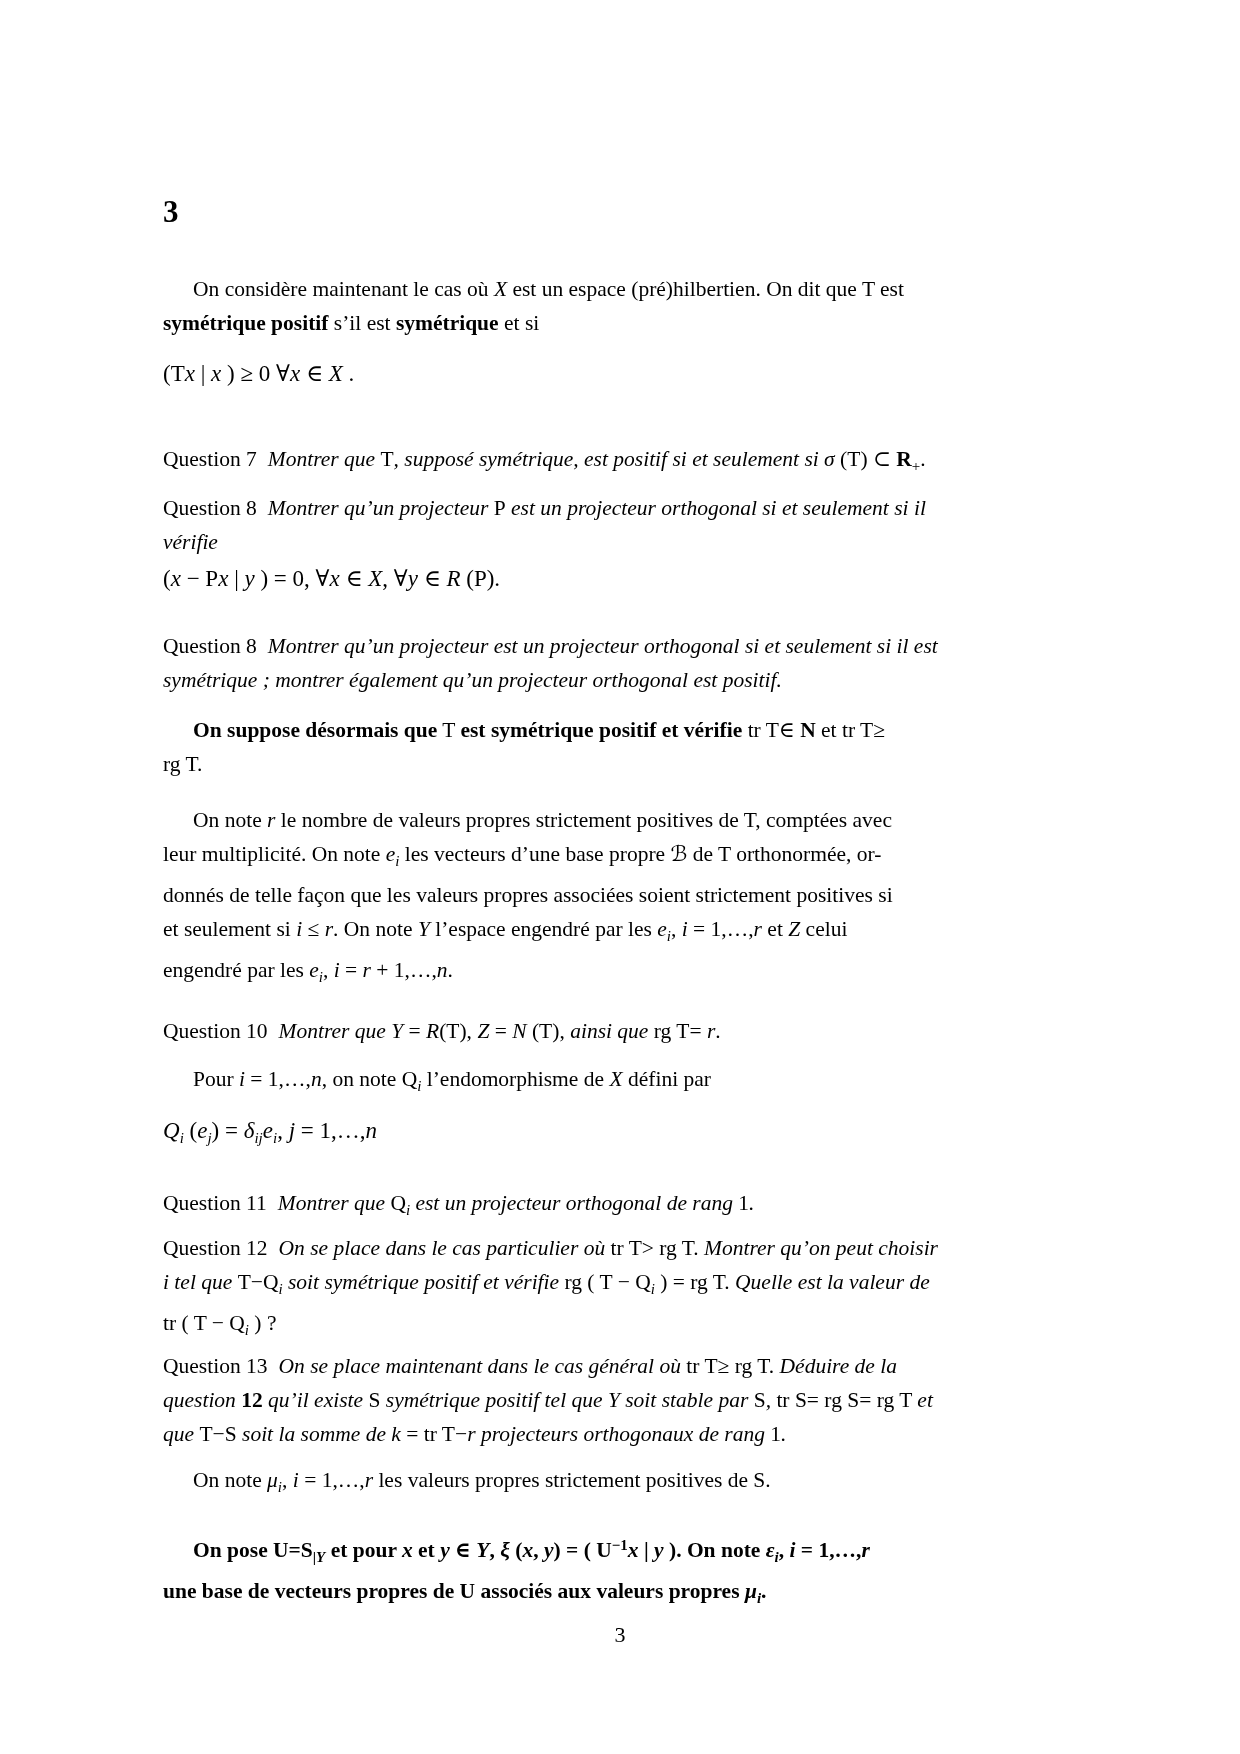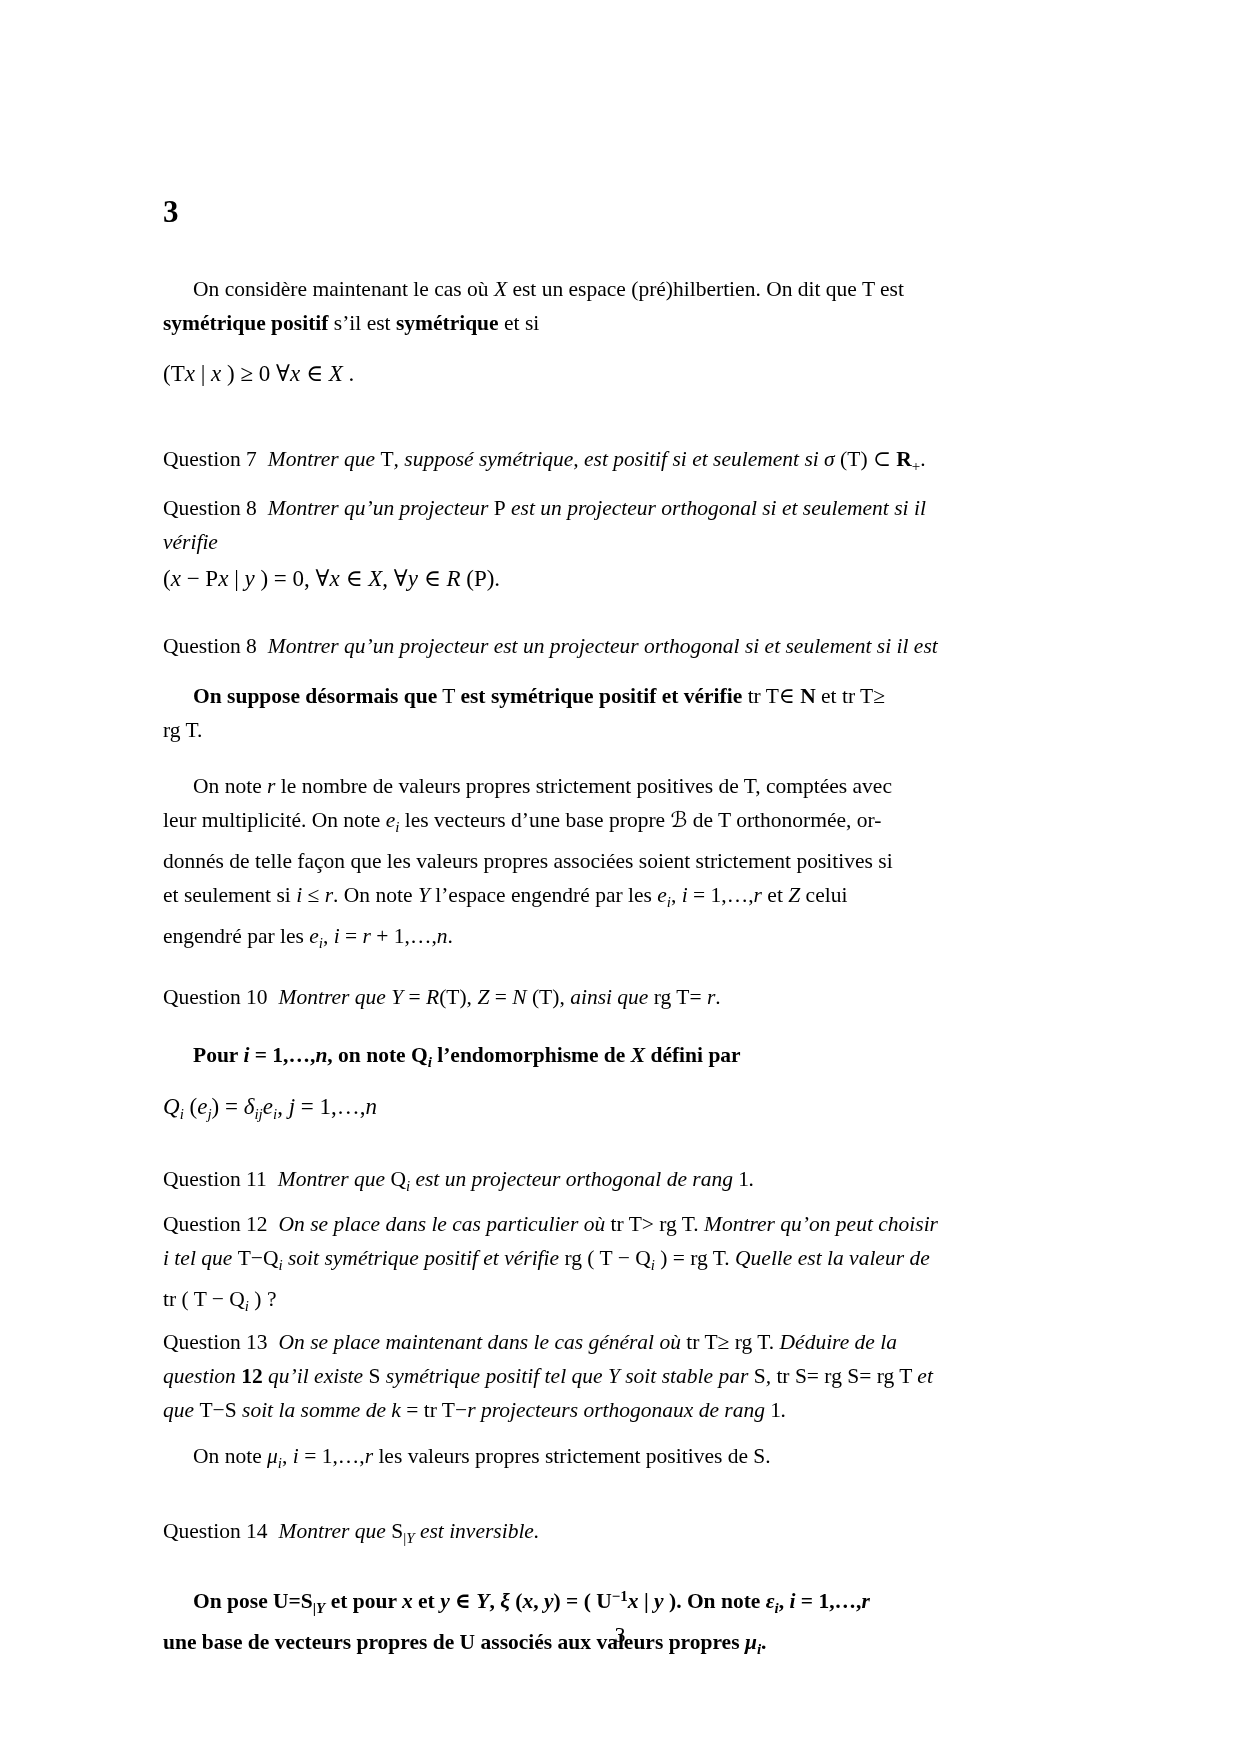--- a/index.html
+++ b/index.html
@@ -35,21 +35,21 @@
   .sup{font-size:15px;vertical-align:7px;}
   .scriptB{font-style:italic;font-family:"DejaVu Serif","DejaVu Sans",serif;}
 
   
   [data-name="equation-positivity"]{margin:14px 0 48px 0;}
   [data-name="question-8"]{margin-top:8px;}
   [data-name="equation-projection"]{margin:0 0 30px 0;}
   [data-name="paragraph-assumption"]{margin-top:16px;}
   [data-name="paragraph-eigenbasis"]{margin-top:22px;}
   [data-name="question-10"]{margin-top:20px;}
-  [data-name="paragraph-endomorphism"]{margin-top:24px;font-weight:bold;}
+  [data-name="paragraph-endomorphism"]{margin-top:14px;}
   [data-name="equation-kronecker"]{margin:8px 0 28px 0;}
   [data-name="question-12"]{margin-top:4px;}
   [data-name="question-13"]{margin-top:2px;}
   [data-name="paragraph-mu"]{margin-top:12px;}
   [data-name="question-14"]{margin-top:34px;}
   [data-name="paragraph-base"]{margin-top:24px;font-weight:bold;}
 
   .page-number{
     position:absolute;
     top:1622px;left:0;
@@ -65,28 +65,27 @@
   <h1 class="title" data-name="section-title">
     <span data-name="section-number">3</span>
   </h1>
 
   <div data-name="document-body">
       <div class="block paragraph indent" data-name="intro-paragraph"><span data-name="text-segment">On considère maintenant le cas où </span><span class="i" data-name="text-segment">X</span><span data-name="text-segment"> est un espace (pré)hilbertien. On dit que T est</span><br><span class="b" data-name="text-segment">symétrique positif</span><span data-name="text-segment"> s’il est </span><span class="b" data-name="text-segment">symétrique</span><span data-name="text-segment"> et si</span></div>
       <div class="block equation" data-name="equation-positivity"><span data-name="text-segment">(T</span><span class="i" data-name="text-segment">x</span><span data-name="text-segment"> | </span><span class="i" data-name="text-segment">x</span><span data-name="text-segment"> ) ≥ 0 ∀</span><span class="i" data-name="text-segment">x</span><span data-name="text-segment"> ∈ </span><span class="i" data-name="text-segment">X</span><span data-name="text-segment"> .</span></div>
       <div class="block question" data-name="question-7"><span class="qlabel" data-name="question-label">Question 7</span><span class="i" data-name="text-segment">Montrer que </span><span data-name="text-segment">T</span><span class="i" data-name="text-segment">, supposé symétrique, est positif si et seulement si </span><span class="i" data-name="text-segment">σ</span><span data-name="text-segment"> (T) ⊂ </span><span class="b" data-name="text-segment">R</span><span class="sub" data-name="text-segment">+</span><span data-name="text-segment">.</span></div>
       <div class="block question" data-name="question-8"><span class="qlabel" data-name="question-label">Question 8</span><span class="i" data-name="text-segment">Montrer qu’un projecteur </span><span data-name="text-segment">P</span><span class="i" data-name="text-segment"> est un projecteur orthogonal si et seulement si il</span><br><span class="i" data-name="text-segment">vérifie</span></div>
       <div class="block equation" data-name="equation-projection"><span data-name="text-segment">(</span><span class="i" data-name="text-segment">x</span><span data-name="text-segment"> − P</span><span class="i" data-name="text-segment">x</span><span data-name="text-segment"> | </span><span class="i" data-name="text-segment">y</span><span data-name="text-segment"> ) = 0, ∀</span><span class="i" data-name="text-segment">x</span><span data-name="text-segment"> ∈ </span><span class="i" data-name="text-segment">X</span><span data-name="text-segment">, ∀</span><span class="i" data-name="text-segment">y</span><span data-name="text-segment"> ∈ </span><span class="i" data-name="text-segment">R</span><span data-name="text-segment"> (P).</span></div>
-      <div class="block question" data-name="question-9"><span class="qlabel" data-name="question-label">Question 8</span><span class="i" data-name="text-segment">Montrer qu’un projecteur est un projecteur orthogonal si et seulement si il est</span><br></div>
+      <div class="block question" data-name="question-9"><span class="qlabel" data-name="question-label">Question 8</span><span class="i" data-name="text-segment">Montrer qu’un projecteur est un projecteur orthogonal si et seulement si il est</span><br><span class="i" data-name="text-segment">symétrique ; montrer également qu’un projecteur orthogonal est positif.</span></div>
       <div class="block paragraph indent" data-name="paragraph-assumption"><span class="b" data-name="text-segment">On suppose désormais que</span><span data-name="text-segment"> T </span><span class="b" data-name="text-segment">est symétrique positif et vérifie</span><span data-name="text-segment"> tr T∈ </span><span class="b" data-name="text-segment">N</span><span data-name="text-segment"> et tr T≥</span><br><span data-name="text-segment">rg T.</span></div>
       <div class="block paragraph indent" data-name="paragraph-eigenbasis"><span data-name="text-segment">On note </span><span class="i" data-name="text-segment">r</span><span data-name="text-segment"> le nombre de valeurs propres strictement positives de T, comptées avec</span><br><span data-name="text-segment">leur multiplicité. On note </span><span class="i" data-name="text-segment">e</span><span class="i sub" data-name="text-segment">i</span><span data-name="text-segment"> les vecteurs d’une base propre </span><span class="scriptB" data-name="text-segment">ℬ</span><span data-name="text-segment"> de T orthonormée, or-</span><br><span data-name="text-segment">donnés de telle façon que les valeurs propres associées soient strictement positives si</span><br><span data-name="text-segment">et seulement si </span><span class="i" data-name="text-segment">i</span><span data-name="text-segment"> ≤ </span><span class="i" data-name="text-segment">r</span><span data-name="text-segment">. On note </span><span class="i" data-name="text-segment">Y</span><span data-name="text-segment"> l’espace engendré par les </span><span class="i" data-name="text-segment">e</span><span class="i sub" data-name="text-segment">i</span><span data-name="text-segment">, </span><span class="i" data-name="text-segment">i</span><span data-name="text-segment"> = 1,…,</span><span class="i" data-name="text-segment">r</span><span data-name="text-segment"> et </span><span class="i" data-name="text-segment">Z</span><span data-name="text-segment"> celui</span><br><span data-name="text-segment">engendré par les </span><span class="i" data-name="text-segment">e</span><span class="i sub" data-name="text-segment">i</span><span data-name="text-segment">, </span><span class="i" data-name="text-segment">i</span><span data-name="text-segment"> = </span><span class="i" data-name="text-segment">r</span><span data-name="text-segment"> + 1,…,</span><span class="i" data-name="text-segment">n</span><span data-name="text-segment">.</span></div>
       <div class="block question" data-name="question-10"><span class="qlabel" data-name="question-label">Question 10</span><span class="i" data-name="text-segment">Montrer que </span><span class="i" data-name="text-segment">Y</span><span data-name="text-segment"> = </span><span class="i" data-name="text-segment">R</span><span data-name="text-segment">(T), </span><span class="i" data-name="text-segment">Z</span><span data-name="text-segment"> = </span><span class="i" data-name="text-segment">N</span><span data-name="text-segment"> (T), </span><span class="i" data-name="text-segment">ainsi que </span><span data-name="text-segment">rg T= </span><span class="i" data-name="text-segment">r</span><span data-name="text-segment">.</span></div>
       <div class="block paragraph indent" data-name="paragraph-endomorphism"><span data-name="text-segment">Pour </span><span class="i" data-name="text-segment">i</span><span data-name="text-segment"> = 1,…,</span><span class="i" data-name="text-segment">n</span><span data-name="text-segment">, on note Q</span><span class="i sub" data-name="text-segment">i</span><span data-name="text-segment"> l’endomorphisme de </span><span class="i" data-name="text-segment">X</span><span data-name="text-segment"> défini par</span></div>
       <div class="block equation" data-name="equation-kronecker"><span class="i" data-name="text-segment">Q</span><span class="i sub" data-name="text-segment">i</span><span data-name="text-segment"> (</span><span class="i" data-name="text-segment">e</span><span class="i sub" data-name="text-segment">j</span><span data-name="text-segment">) = </span><span class="i" data-name="text-segment">δ</span><span class="i sub" data-name="text-segment">ij</span><span class="i" data-name="text-segment">e</span><span class="i sub" data-name="text-segment">i</span><span data-name="text-segment">, </span><span class="i" data-name="text-segment">j</span><span data-name="text-segment"> = 1,…,</span><span class="i" data-name="text-segment">n</span></div>
       <div class="block question" data-name="question-11"><span class="qlabel" data-name="question-label">Question 11</span><span class="i" data-name="text-segment">Montrer que </span><span data-name="text-segment">Q</span><span class="i sub" data-name="text-segment">i</span><span class="i" data-name="text-segment"> est un projecteur orthogonal de rang </span><span data-name="text-segment">1</span><span class="i" data-name="text-segment">.</span></div>
       <div class="block question" data-name="question-12"><span class="qlabel" data-name="question-label">Question 12</span><span class="i" data-name="text-segment">On se place dans le cas particulier où </span><span data-name="text-segment">tr T&gt; rg T. </span><span class="i" data-name="text-segment">Montrer qu’on peut choisir</span><br><span class="i" data-name="text-segment">i</span><span class="i" data-name="text-segment"> tel que </span><span data-name="text-segment">T−Q</span><span class="i sub" data-name="text-segment">i</span><span class="i" data-name="text-segment"> soit symétrique positif et vérifie </span><span data-name="text-segment">rg ( T − Q</span><span class="i sub" data-name="text-segment">i</span><span data-name="text-segment"> ) = rg T. </span><span class="i" data-name="text-segment">Quelle est la valeur de</span><br><span data-name="text-segment">tr ( T − Q</span><span class="i sub" data-name="text-segment">i</span><span data-name="text-segment"> ) ?</span></div>
       <div class="block question" data-name="question-13"><span class="qlabel" data-name="question-label">Question 13</span><span class="i" data-name="text-segment">On se place maintenant dans le cas général où </span><span data-name="text-segment">tr T≥ rg T. </span><span class="i" data-name="text-segment">Déduire de la</span><br><span class="i" data-name="text-segment">question </span><span class="b" data-name="text-segment">12</span><span class="i" data-name="text-segment"> qu’il existe </span><span data-name="text-segment">S</span><span class="i" data-name="text-segment"> symétrique positif tel que </span><span class="i" data-name="text-segment">Y</span><span class="i" data-name="text-segment"> soit stable par </span><span data-name="text-segment">S</span><span class="i" data-name="text-segment">, </span><span data-name="text-segment">tr S= rg S= rg T </span><span class="i" data-name="text-segment">et</span><br><span class="i" data-name="text-segment">que </span><span data-name="text-segment">T−S</span><span class="i" data-name="text-segment"> soit la somme de </span><span class="i" data-name="text-segment">k</span><span data-name="text-segment"> = tr T−</span><span class="i" data-name="text-segment">r</span><span class="i" data-name="text-segment"> projecteurs orthogonaux de rang </span><span data-name="text-segment">1</span><span class="i" data-name="text-segment">.</span></div>
       <div class="block paragraph indent" data-name="paragraph-mu"><span data-name="text-segment">On note </span><span class="i" data-name="text-segment">μ</span><span class="i sub" data-name="text-segment">i</span><span data-name="text-segment">, </span><span class="i" data-name="text-segment">i</span><span data-name="text-segment"> = 1,…,</span><span class="i" data-name="text-segment">r</span><span data-name="text-segment"> les valeurs propres strictement positives de S.</span></div>
-      <div class="block question" data-name="question-14"><span class="qlabel" data-name="question-label">Question 14</span><span class="i" data-name="text-segment">Montrer que </span><span data-name="text-segment">S</span><span class="sub" data-name="text-segment">|</span><span class="i sub" data-name="text-segment">Y</span><span class="i" data-name="text-segment"> est inversible.</span></div>
       <div class="block paragraph indent" data-name="paragraph-base"><span data-name="text-segment">On pose U=S</span><span class="sub" data-name="text-segment">|</span><span class="i sub" data-name="text-segment">Y</span><span data-name="text-segment"> et pour </span><span class="i" data-name="text-segment">x</span><span data-name="text-segment"> et </span><span class="i" data-name="text-segment">y</span><span data-name="text-segment"> ∈ </span><span class="i" data-name="text-segment">Y</span><span data-name="text-segment">, </span><span class="i" data-name="text-segment">ξ</span><span data-name="text-segment"> (</span><span class="i" data-name="text-segment">x</span><span data-name="text-segment">, </span><span class="i" data-name="text-segment">y</span><span data-name="text-segment">) = ( U</span><span class="sup" data-name="text-segment">−1</span><span class="i" data-name="text-segment">x</span><span data-name="text-segment"> | </span><span class="i" data-name="text-segment">y</span><span data-name="text-segment"> ). On note </span><span class="i" data-name="text-segment">ε</span><span class="i sub" data-name="text-segment">i</span><span data-name="text-segment">, </span><span class="i" data-name="text-segment">i</span><span data-name="text-segment"> = 1,…,</span><span class="i" data-name="text-segment">r</span><br><span data-name="text-segment">une base de vecteurs propres de U associés aux valeurs propres </span><span class="i" data-name="text-segment">μ</span><span class="i sub" data-name="text-segment">i</span><span data-name="text-segment">.</span></div>
     </div>
 
   <div class="page-number" data-name="page-number">3</div>
 </div>
 
 </body></html>

